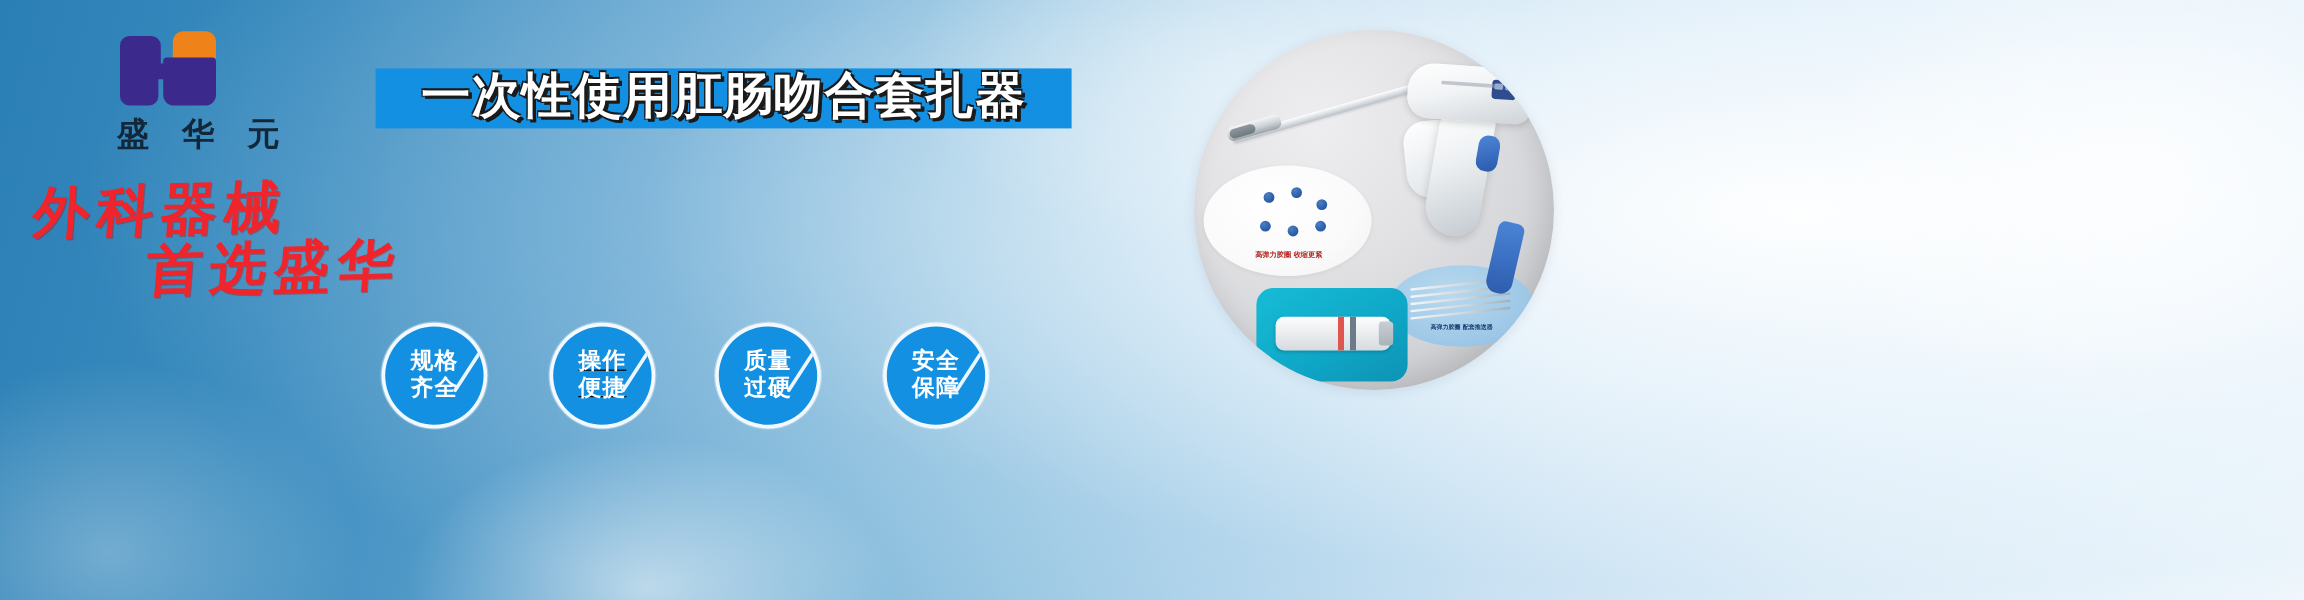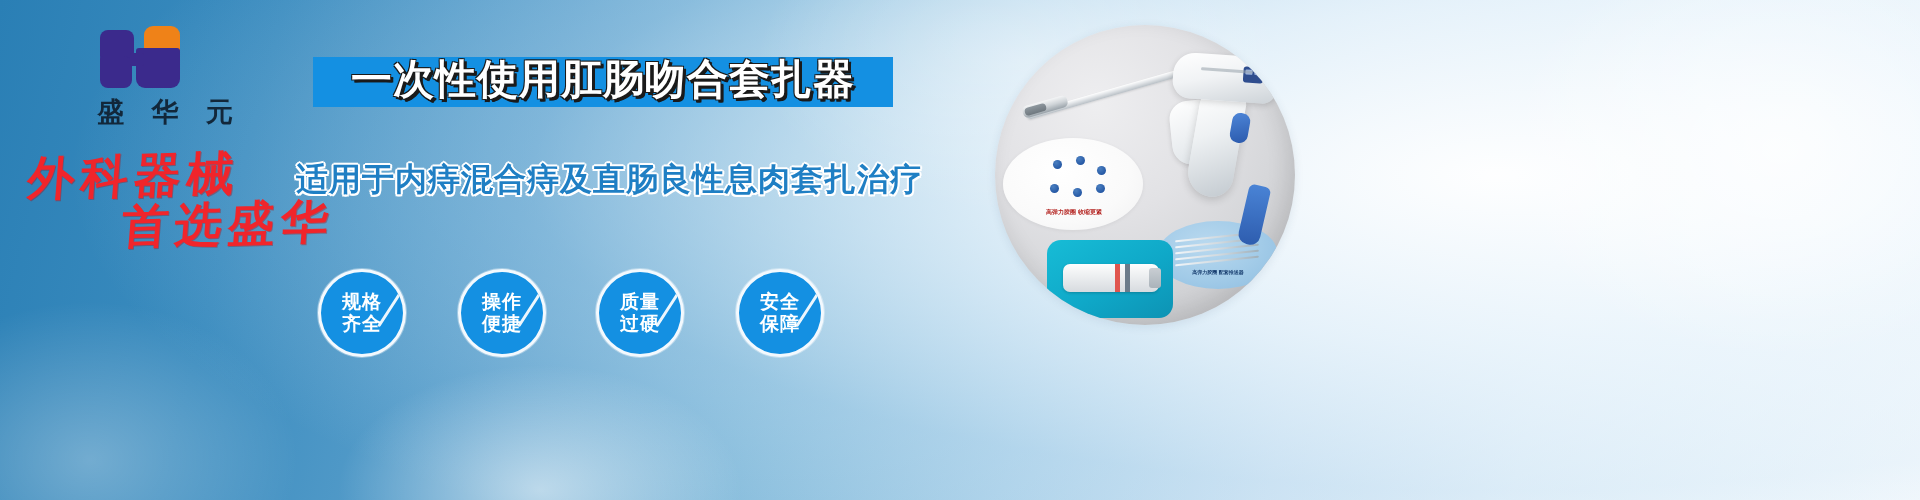--- a/index.html
+++ b/index.html
@@ -109,21 +109,21 @@
     width:3px; height:44px; background:rgba(255,255,255,.92);
     transform:rotate(33deg); border-radius:2px;
   }
   .feature span {
     position:relative; z-index:2;
     font-family:"DejaVu Sans","Liberation Sans",sans-serif;
     font-size:19px; font-weight:600; color:#fff; line-height:1.15;
     letter-spacing:1px; white-space:nowrap;
   }
   .f0 { left:0px; }
-  .f1 { left:140px; }
+  .f1 { left:140px;text-decoration:underline; }
   .f2 { left:278px; }
   .f3 { left:418px; }
 
   
   #photo {
     position:absolute; left:995px; top:25px; width:300px; height:300px;
     border-radius:50%;
     background:
       radial-gradient(circle at 34% 26%, #eeeef0 0%, #e2e2e5 38%, #d6d7da 62%, #c9cacd 84%, #bfc0c4 100%);
     box-shadow:inset -6px -8px 22px rgba(0,0,0,.10), 0 2px 10px rgba(40,70,100,.10);
@@ -255,21 +255,20 @@
   </div>
 
   <div id="calli">
     <div class="calli-line calli-1">外科器械</div>
     <div class="calli-line calli-2">首选盛华</div>
   </div>
 
   <div id="headbar"></div>
   <div id="headline">一次性使用肛肠吻合套扎器</div>
 
-  <div id="subtitle">适用于内痔混合痔及直肠良性息肉套扎治疗</div>
 
   <div id="features">
     <div class="feature f0">
       <span>规格</span>
       <span>齐全</span>
     </div>
     <div class="feature f1">
       <span>操作</span>
       <span>便捷</span>
     </div>

